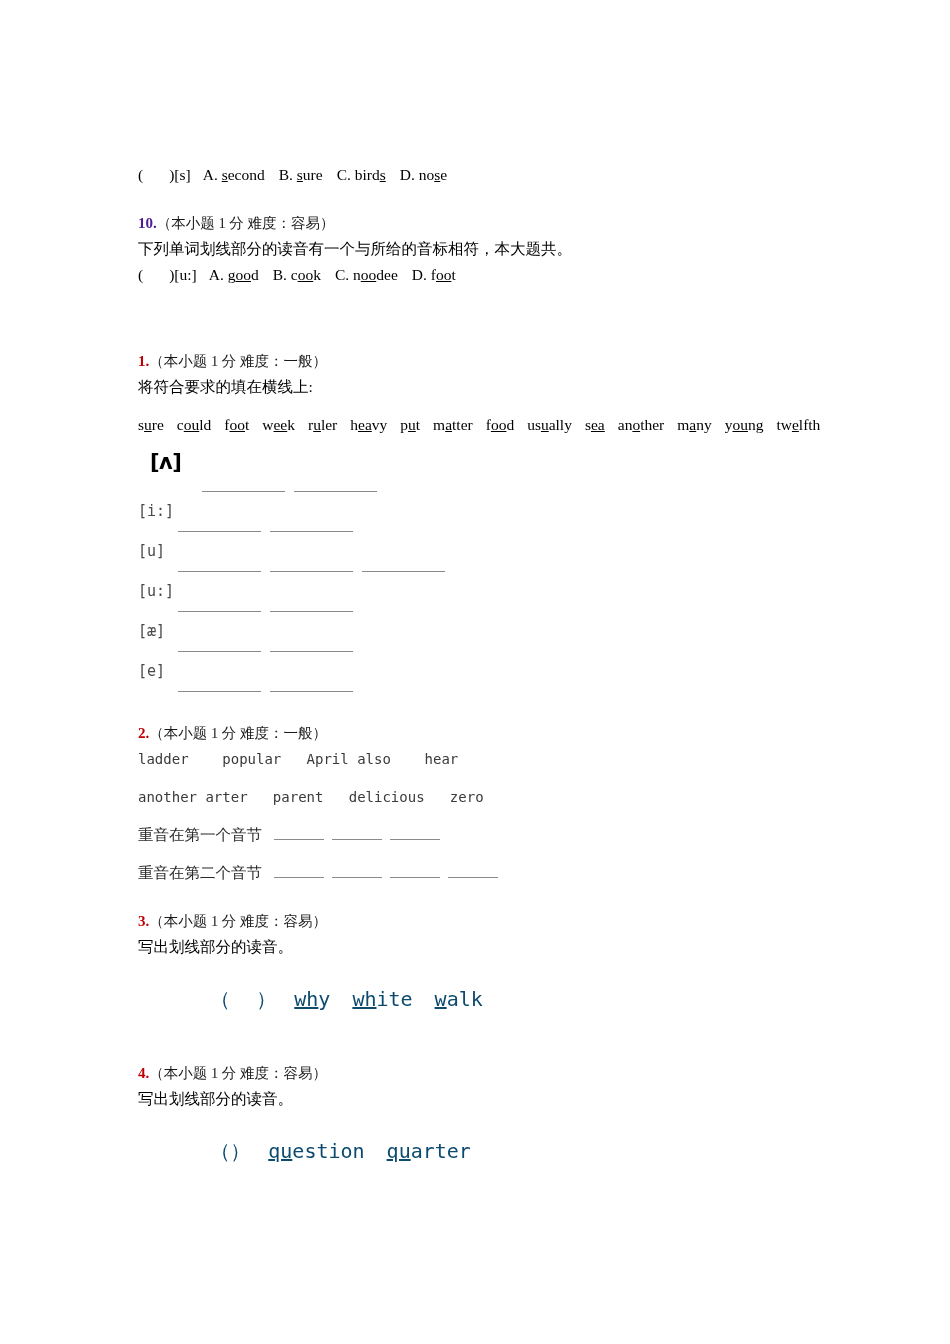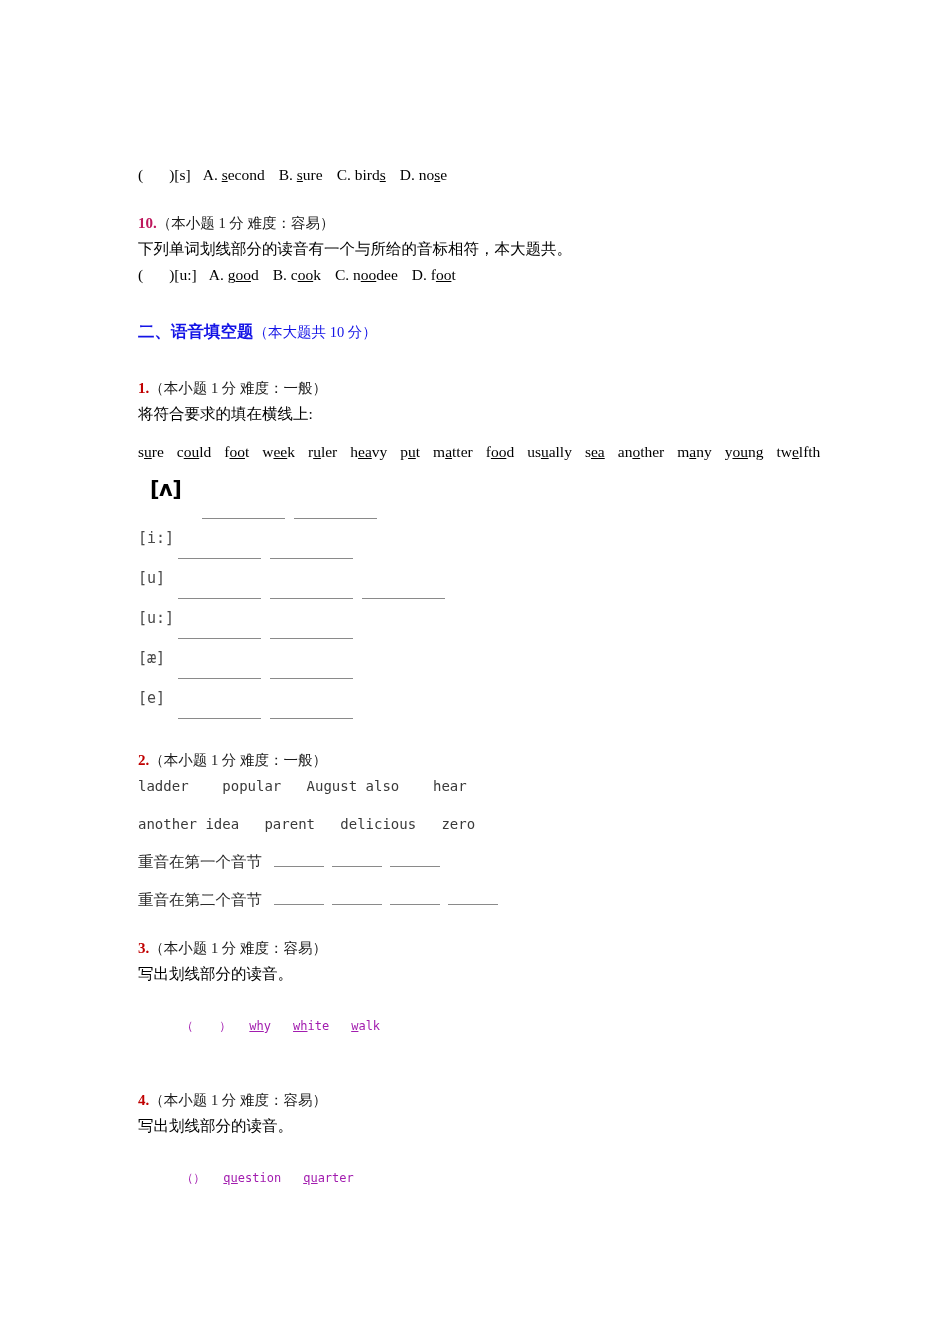--- a/index.html
+++ b/index.html
@@ -121,23 +121,23 @@
   .stress-line {
     font-size: 15.5px;
     line-height: 26px;
     white-space: nowrap;
     color: #2b2b2b;
   }
   .stress-line .lab { font-family: "Liberation Serif", "DejaVu Serif", serif; }
 
   .mono-ul {
     font-family: "DejaVu Sans Mono", "Liberation Mono", monospace;
-    font-size: 12px;
-    line-height: 26px;
-    color: #a21caf;
+    font-size: 20px;
+    line-height: 26px;
+    color: #0c4a6e;
     white-space: pre;
   }
   .mono-ul .ul { text-decoration: underline; }
 
   .vspace-s { height: 12px; }
   .vspace-m { height: 22px; }
   .vspace-l { height: 30px; }
 </style>
 </head>
 <body>
@@ -145,32 +145,29 @@
 <div class="page">
   <div class="content">
 
     <div class="choice-row serif">
       <span><span>(</span><span class="paren-gap"></span><span>)</span></span><span>[s]</span><span class="sp2"></span><span id="top-opts"><span style="margin-right: 14px;"><span>A. </span><span class=""><span class="ul">s</span><span>econd</span></span></span><span style="margin-right: 14px;"><span>B. </span><span class=""><span class="ul">s</span><span>ure</span></span></span><span style="margin-right: 14px;"><span>C. </span><span class=""><span>bird</span><span class="ul">s</span></span></span><span style="margin-right: 14px;"><span>D. </span><span class=""><span>no</span><span class="ul">s</span><span>e</span></span></span></span>
     </div>
 
     <div class="vspace-m"></div>
 
     <div class="qmeta">
-      <span class="qnum" style="color: #be185d;">10.</span><span class="qmeta-text" style="color: rgb(26, 26, 26);">（本小题 1 分 难度：容易）</span>
+      <span class="qnum" style="color: #4c1d95;">10.</span><span class="qmeta-text" style="color: rgb(26, 26, 26);">（本小题 1 分 难度：容易）</span>
     </div>
     <div class="qstem serif">下列单词划线部分的读音有一个与所给的音标相符，本大题共。</div>
     <div class="choice-row serif">
       <span><span>(</span><span class="paren-gap"></span><span>)</span></span><span>[u:]</span><span class="sp2"></span><span id="q10-opts"><span style="margin-right: 14px;"><span>A. </span><span class=""><span>g</span><span class="ul">oo</span><span>d</span></span></span><span style="margin-right: 14px;"><span>B. </span><span class=""><span>c</span><span class="ul">oo</span><span>k</span></span></span><span style="margin-right: 14px;"><span>C. </span><span class=""><span>n</span><span class="ul">oo</span><span>dee</span></span></span><span style="margin-right: 14px;"><span>D. </span><span class=""><span>f</span><span class="ul">oo</span><span>t</span></span></span></span>
     </div>
 
     <div class="vspace-l"></div>
 
-    <div class="section-head" style="color: rgb(20, 20, 230);">
-      <span class="sh-title">二、语音填空题</span><span class="sh-sub">（本大题共 10 分）</span>
-    </div>
 
     <div class="vspace-l"></div>
 
     <div class="qmeta">
       <span class="qnum" style="color: rgb(192, 0, 0);">1.</span><span class="qmeta-text" style="color: rgb(26, 26, 26);">（本小题 1 分 难度：一般）</span>
     </div>
     <div class="qstem serif">将符合要求的填在横线上:</div>
 
     <div class="vspace-s"></div>
     <div class="wordbank serif" id="q1-wordbank"><span class="w"><span>s</span><span class="ul">u</span><span>re</span></span><span class="w"><span>c</span><span class="ul">ou</span><span>ld</span></span><span class="w"><span>f</span><span class="ul">oo</span><span>t</span></span><span class="w"><span>w</span><span class="ul">ee</span><span>k</span></span><span class="w"><span>r</span><span class="ul">u</span><span>ler</span></span><span class="w"><span>h</span><span class="ul">ea</span><span>vy</span></span><span class="w"><span>p</span><span class="ul">u</span><span>t</span></span><span class="w"><span>m</span><span class="ul">a</span><span>tter</span></span><span class="w"><span>f</span><span class="ul">oo</span><span>d</span></span><span class="w"><span>us</span><span class="ul">u</span><span>ally</span></span><span class="w"><span>s</span><span class="ul">ea</span></span><span class="w"><span>an</span><span class="ul">o</span><span>ther</span></span><span class="w"><span>m</span><span class="ul">a</span><span>ny</span></span><span class="w"><span>y</span><span class="ul">ou</span><span>ng</span></span><span class="w"><span>tw</span><span class="ul">e</span><span>lfth</span></span></div>
@@ -201,23 +198,23 @@
           <span class="phon-sym-mono" style="position: absolute; left: 0px; top: 4px;">[e]</span>
           <span style="position: absolute; left: 40px; top: 20px; white-space: nowrap;"><span class="blank blank-lg" style="border-bottom-color: rgb(138, 138, 138); margin-right: 9px;"></span><span class="blank blank-lg" style="border-bottom-color: rgb(138, 138, 138); margin-right: 9px;"></span></span>
         </div>
       </div>
 
     <div class="vspace-m"></div>
 
     <div class="qmeta">
       <span class="qnum" style="color: rgb(192, 0, 0);">2.</span><span class="qmeta-text" style="color: rgb(26, 26, 26);">（本小题 1 分 难度：一般）</span>
     </div>
-    <div class="mono-words">ladder    popular   August also    hear</div>
-    <div class="vspace-s"></div>
-    <div class="mono-words">another idea   parent   delicious   zero</div>
+    <div class="mono-words">ladder    popular   April also    hear</div>
+    <div class="vspace-s"></div>
+    <div class="mono-words">another arter   parent   delicious   zero</div>
 
     <div class="vspace-s"></div>
     <div class="stress-line">
       <span class="lab">重音在第一个音节</span><span class="sp2"></span><span id="stress1-blanks"><span class="blank blank-sm" style="border-bottom-color: rgb(138, 138, 138); margin-right: 8px;"></span><span class="blank blank-sm" style="border-bottom-color: rgb(138, 138, 138); margin-right: 8px;"></span><span class="blank blank-sm" style="border-bottom-color: rgb(138, 138, 138); margin-right: 8px;"></span></span>
     </div>
     <div class="vspace-s"></div>
     <div class="stress-line">
       <span class="lab">重音在第二个音节</span><span class="sp2"></span><span id="stress2-blanks"><span class="blank blank-sm" style="border-bottom-color: rgb(138, 138, 138); margin-right: 8px;"></span><span class="blank blank-sm" style="border-bottom-color: rgb(138, 138, 138); margin-right: 8px;"></span><span class="blank blank-sm" style="border-bottom-color: rgb(138, 138, 138); margin-right: 8px;"></span><span class="blank blank-sm" style="border-bottom-color: rgb(138, 138, 138); margin-right: 8px;"></span></span>
     </div>
 

